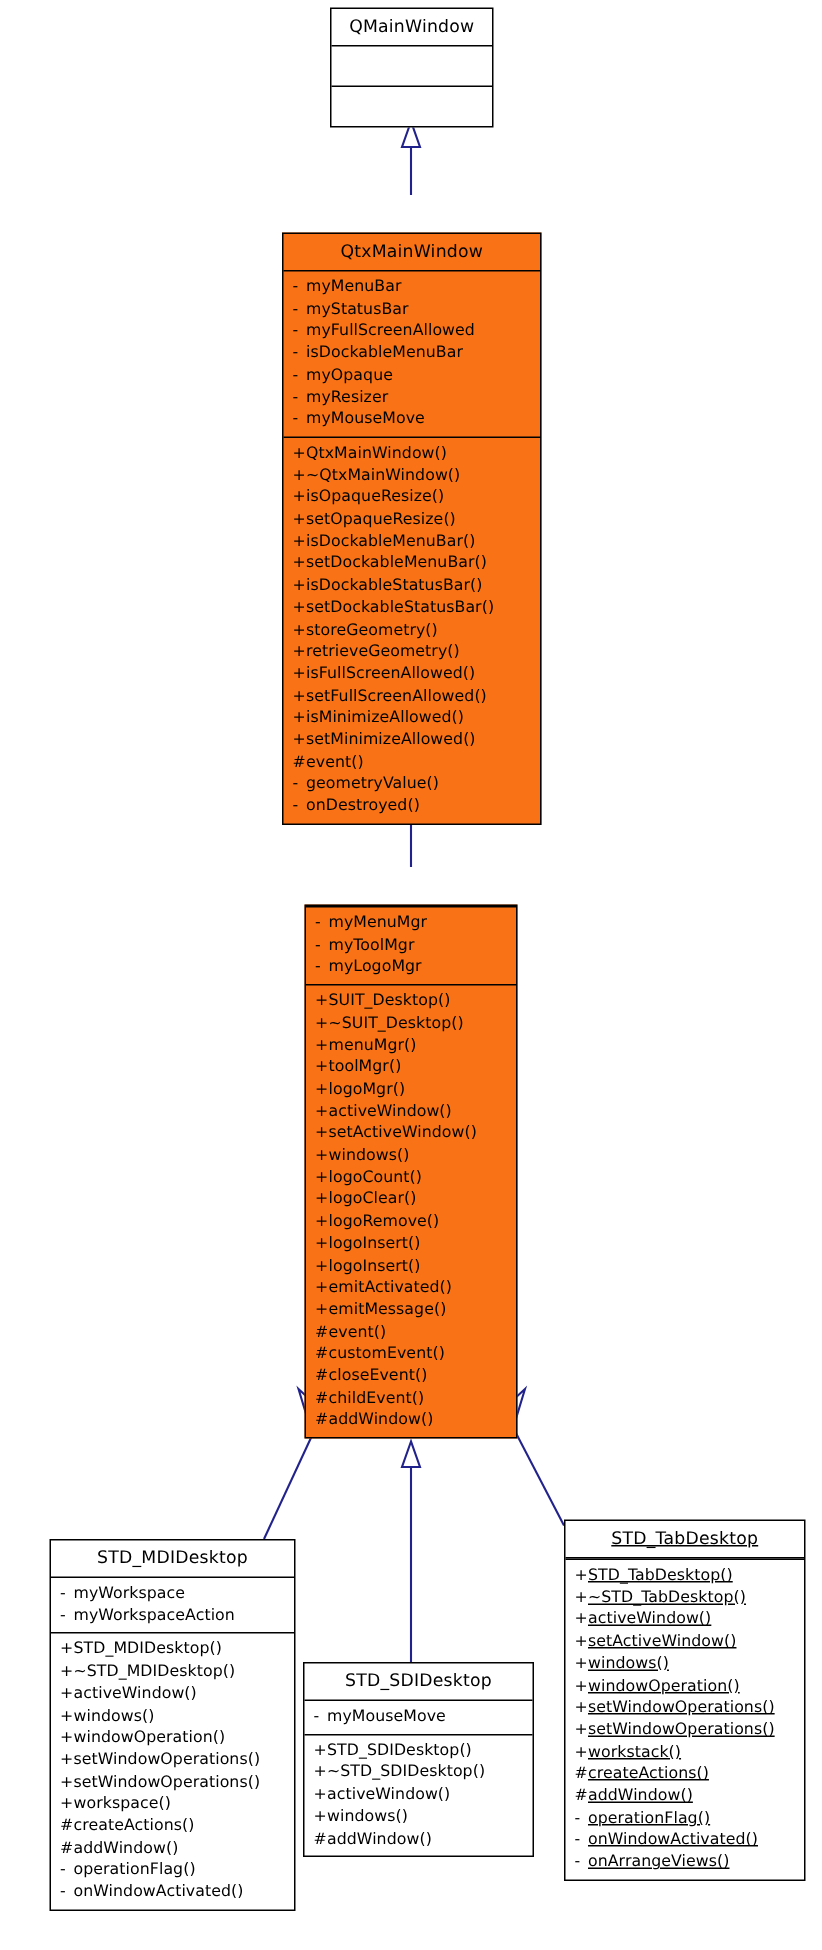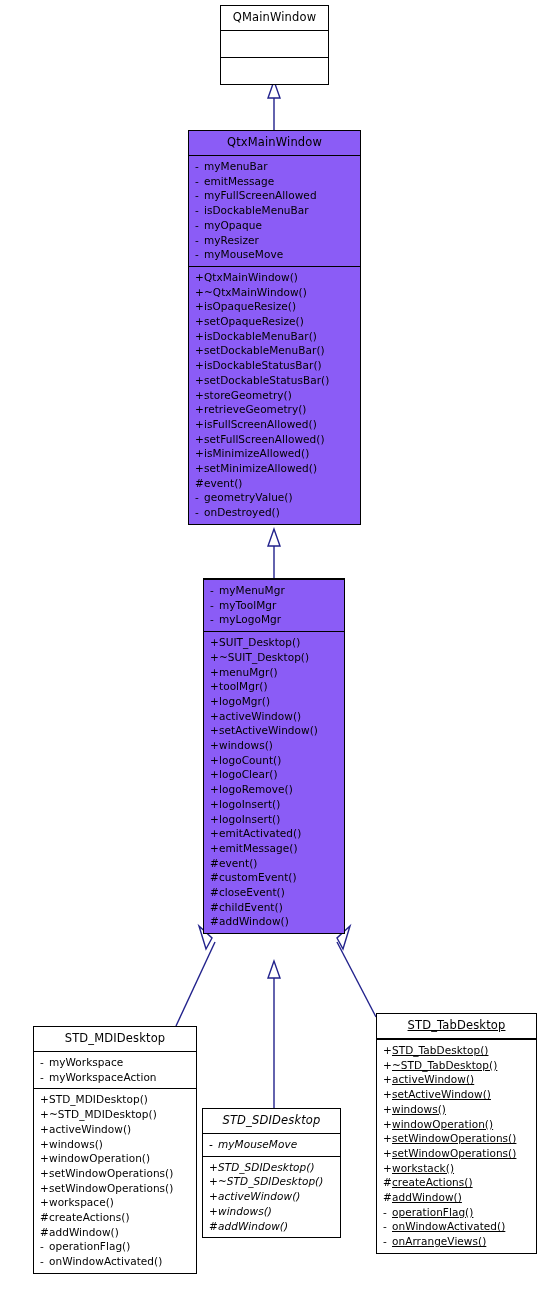--- a/index.html
+++ b/index.html
@@ -31,21 +31,22 @@
     pointer-events: none;
   }
   .uml-class {
     position: absolute;
     box-sizing: border-box;
     border: 1px solid #000000;
     background: #ffffff;
     z-index: 2;
   }
   .uml-class.filled {
-    background: #8b5cf6;
+    background: #f97316;
+    margin-top: 25px;
   }
   .class-name {
     text-align: center;
     font-size: 11.5px;
     line-height: 13px;
     padding: 5px 4px 6px 4px;
     color: #000000;
     letter-spacing: 0.15px;
     white-space: nowrap;
   }
@@ -104,21 +105,21 @@
     <div class="empty-compartment"></div>
     <div class="divider"></div>
     <div class="empty-compartment"></div>
   </div>
 
   <div class="uml-class filled" style="left:188px; top:130px; width:173px;">
     <div class="class-name">QtxMainWindow</div>
     <div class="divider"></div>
     <ul class="member-list">
         <li><span class="vis">-</span><span>myMenuBar</span></li>
-        <li><span class="vis">-</span><span>emitMessage</span></li>
+        <li><span class="vis">-</span><span>myStatusBar</span></li>
         <li><span class="vis">-</span><span>myFullScreenAllowed</span></li>
         <li><span class="vis">-</span><span>isDockableMenuBar</span></li>
         <li><span class="vis">-</span><span>myOpaque</span></li>
         <li><span class="vis">-</span><span>myResizer</span></li>
         <li><span class="vis">-</span><span>myMouseMove</span></li>
       </ul>
     <div class="divider"></div>
     <ul class="member-list">
         <li><span class="vis">+</span><span>QtxMainWindow()</span></li>
         <li><span class="vis">+</span><span>~QtxMainWindow()</span></li>
@@ -189,21 +190,21 @@
         <li><span class="vis">+</span><span>setWindowOperations()</span></li>
         <li><span class="vis">+</span><span>setWindowOperations()</span></li>
         <li><span class="vis">+</span><span>workspace()</span></li>
         <li><span class="vis">#</span><span>createActions()</span></li>
         <li><span class="vis">#</span><span>addWindow()</span></li>
         <li><span class="vis">-</span><span>operationFlag()</span></li>
         <li><span class="vis">-</span><span>onWindowActivated()</span></li>
       </ul>
   </div>
 
-  <div class="uml-class" style="left:202px; top:1108px; width:139px;font-style:italic;">
+  <div class="uml-class" style="left:202px; top:1108px; width:154px;">
     <div class="class-name">STD_SDIDesktop</div>
     <div class="divider"></div>
     <ul class="member-list">
         <li><span class="vis">-</span><span>myMouseMove</span></li>
       </ul>
     <div class="divider"></div>
     <ul class="member-list">
         <li><span class="vis">+</span><span>STD_SDIDesktop()</span></li>
         <li><span class="vis">+</span><span>~STD_SDIDesktop()</span></li>
         <li><span class="vis">+</span><span>activeWindow()</span></li>

